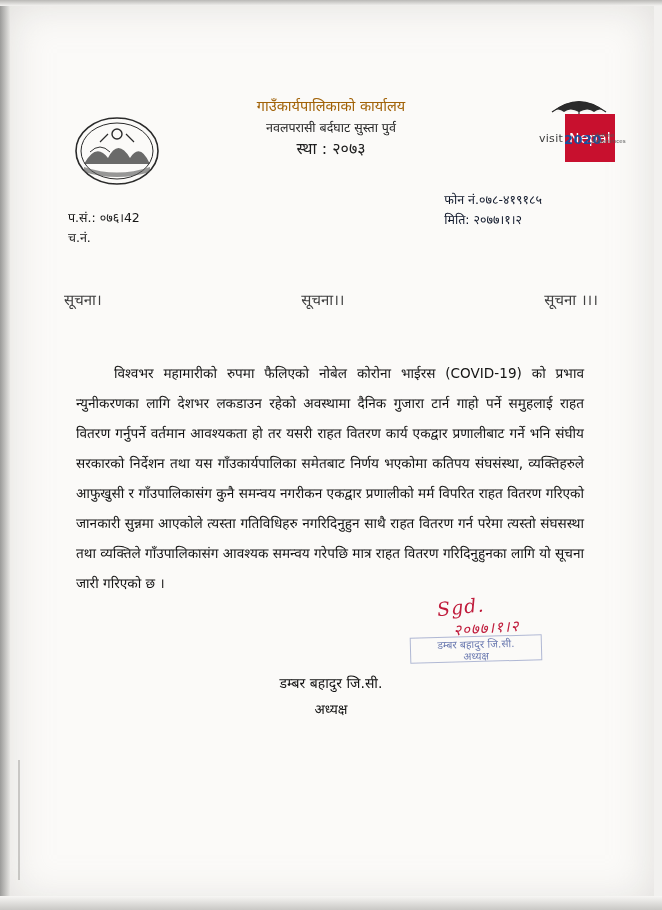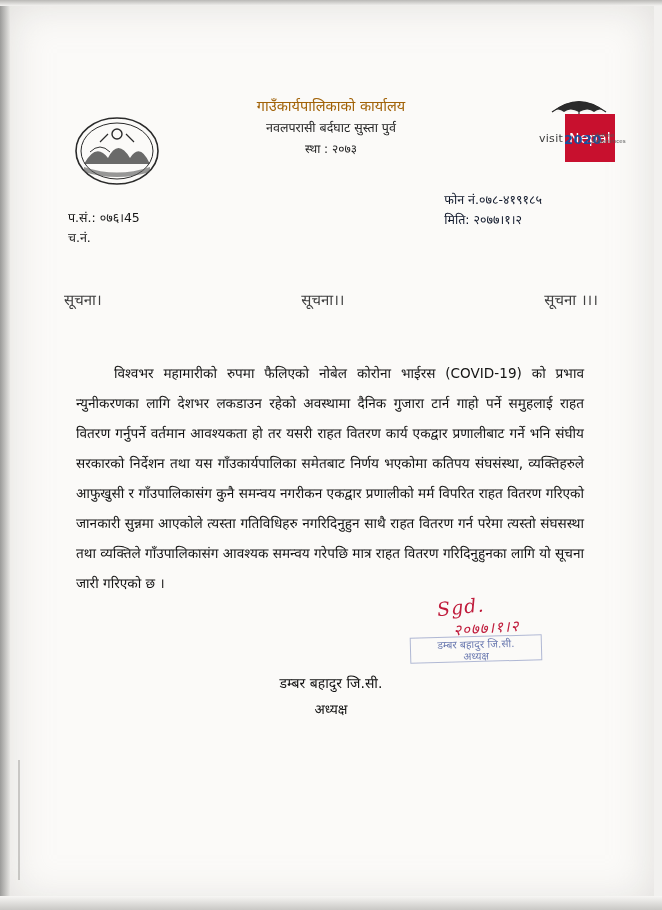--- a/index.html
+++ b/index.html
@@ -156,21 +156,21 @@
     margin-top: 14px;
     line-height: 20px;
   }
   .org-line {
     font-size: 12.5px;
     color: #1d1d1d;
     margin-top: 3px;
     line-height: 18px;
   }
   .org-line.small {
-    font-size: 12px;
+    font-size: 16px;
   }
 
   
   .meta {
     position: absolute;
     top: 186px;
     left: 0;
     right: 0;
     height: 50px;
   }
@@ -319,21 +319,21 @@
         <div class="org-line small">स्था : २०७३</div>
       </div>
     </div>
 
     <div class="meta">
       <div class="meta-right">
         <div>फोन नं.०७८-४१९१८५</div>
         <div>मिति: २०७७।१।२</div>
       </div>
       <div class="meta-left">
-        <div>प.सं.: ०७६।45</div>
+        <div>प.सं.: ०७६।42</div>
         <div>च.नं.</div>
       </div>
     </div>
 
     <div class="notice-row">
       <span>सूचना।</span>
       <span>सूचना।।</span>
       <span>सूचना ।।।</span>
     </div>
 

